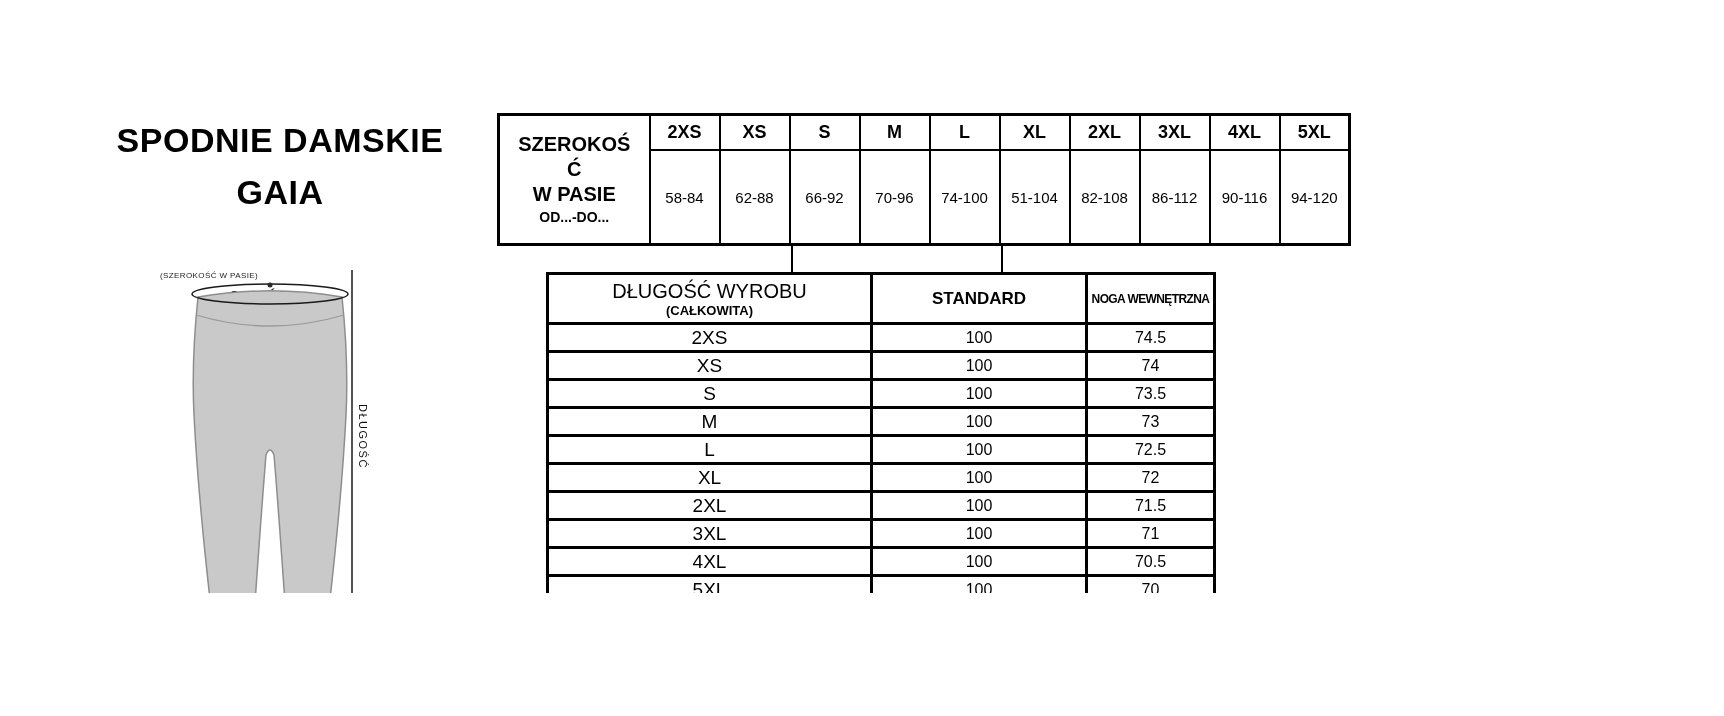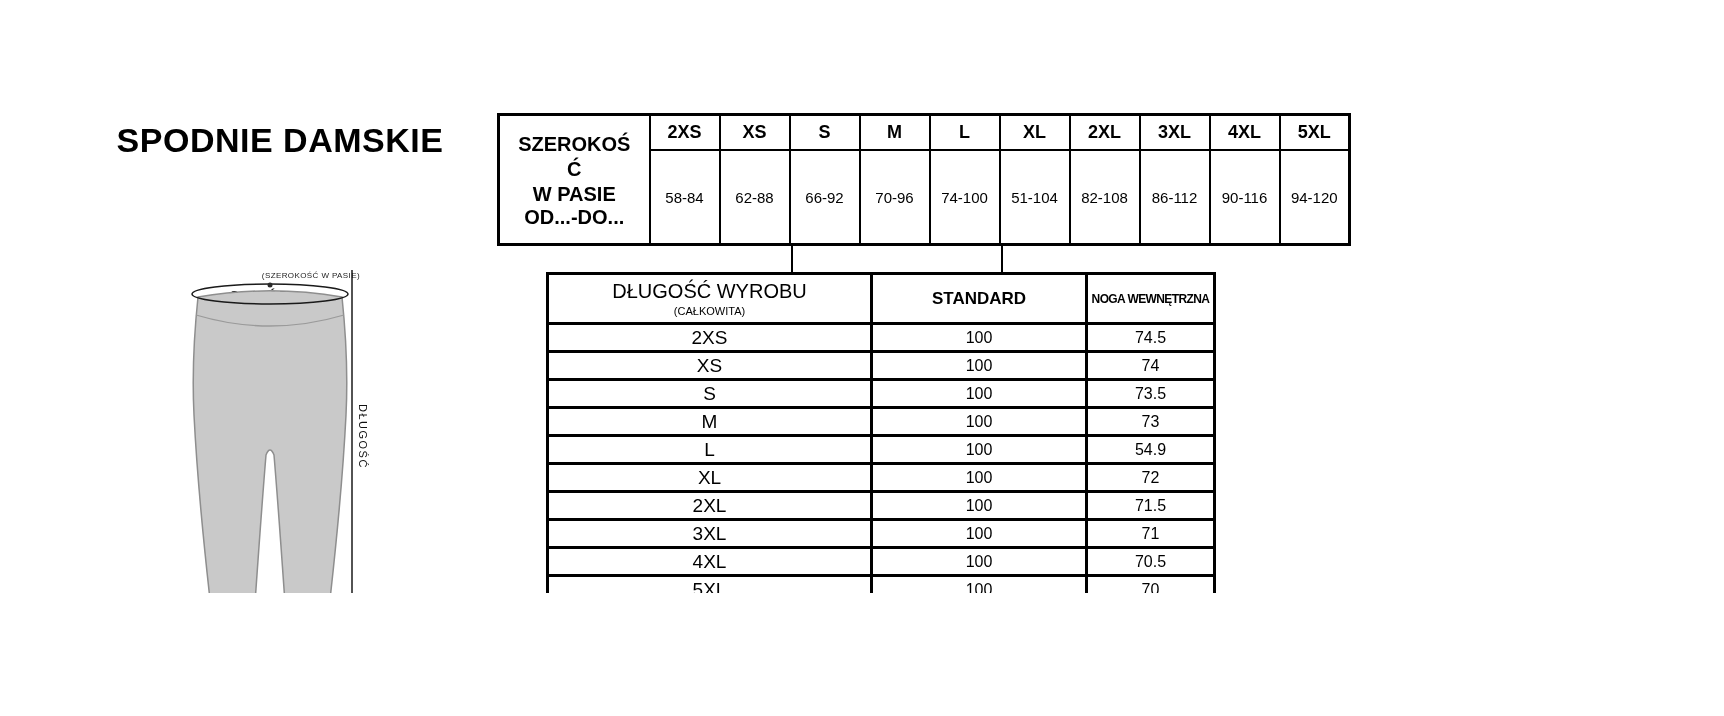--- a/index.html
+++ b/index.html
@@ -25,21 +25,21 @@
     letter-spacing: 0.5px;
   }
   
   .figure-svg { position: absolute; left: 160px; top: 255px; }
   .obwod-label {
     position: absolute; left: 185px; top: 256px; width: 150px;
     text-align: center; font-size: 13px; font-weight: bold; letter-spacing: 2px; margin-top: 32px;
   }
   .obwod-sublabel {
     position: absolute; left: 160px; top: 271px; width: 200px;
-    text-align: right; font-size: 8px; letter-spacing: 0.4px; color: #222;
+    text-align: left; font-size: 8px; letter-spacing: 0.4px; color: #222;
   }
   .dlugosc-label {
     position: absolute; left: 369px; top: 404px;
     transform-origin: 0 0; transform: rotate(90deg);
     font-size: 11px; letter-spacing: 1.5px; white-space: nowrap; color: #111;
   }
   
   .waist-table {
     position: absolute; left: 497px; top: 113px;
     border-collapse: collapse; table-layout: fixed;
@@ -47,53 +47,54 @@
   }
   .waist-table td {
     border: 2px solid #000; text-align: center; vertical-align: middle; padding: 0;
   }
   .waist-table .col-head { width: 151px; }
   .waist-table .col-size { width: 70px; }
   .waist-table .sizes-row td { height: 33px; font-weight: bold; font-size: 18px; }
   .waist-table .ranges-row td { height: 92px; font-size: 15px; }
   .waist-head-cell { font-weight: normal; }
   .wh-main { font-size: 20px; line-height: 25px; }
-  .wh-sub  { font-size: 20px; line-height: 20px; }
+  .wh-sub  { font-size: 14px; line-height: 20px; }
   
   .connector { position: absolute; width: 2px; background: #000; top: 243px; height: 30px; }
   .connector.c1 { left: 791px; }
   .connector.c2 { left: 1001px; }
   
   .length-table {
     position: absolute; left: 546px; top: 272px;
     border-collapse: collapse; table-layout: fixed;
     border: 3px solid #000;
   }
   .length-table td {
     border: 3px solid #000; text-align: center; vertical-align: middle; padding: 0;
   }
   .length-table .col-a { width: 324px; }
   .length-table .col-b { width: 215px; }
   .length-table .col-c { width: 128px; }
   .length-table .head-row td { height: 47px; margin-top: 24px; }
   .lt-h1-main { font-size: 20px; line-height: 24px; font-weight: normal; }
-  .lt-h1-sub  { font-size: 11px; line-height: 16px; font-weight: normal; }
+  .lt-h1-sub  { font-size: 13px; line-height: 16px; font-weight: bold; }
   .lt-h2 { font-weight: bold; font-size: 17px; }
   .lt-h3 { font-weight: bold; font-size: 12px; letter-spacing: -0.6px; white-space: nowrap; }
   .length-table .data-row td { height: 25px; }
   .length-table .data-row .cell-size { font-size: 19px; }
   .length-table .data-row .cell-num  { font-size: 16px; }
 </style>
 </head>
 <body>
 
 <div class="canvas">
 
   <div class="title">
     <div>SPODNIE DAMSKIE</div>
+    <div>GAIA</div>
   </div>
 
   <div class="obwod-label">OBWÓD</div>
   <div class="obwod-sublabel">(SZEROKOŚĆ W PASIE)</div>
 
   <svg class="figure-svg" width="230" height="390" viewBox="0 0 230 390" aria-hidden="true">
 
     <path d="M38,42
              C34,80 32,120 34,160
              C38,240 46,310 52,362
@@ -199,21 +200,21 @@
       <td class="cell-num">73.5</td>
     </tr>
         <tr class="data-row">
       <td class="cell-size">M</td>
       <td class="cell-num">100</td>
       <td class="cell-num">73</td>
     </tr>
         <tr class="data-row">
       <td class="cell-size">L</td>
       <td class="cell-num">100</td>
-      <td class="cell-num">54.9</td>
+      <td class="cell-num">72.5</td>
     </tr>
         <tr class="data-row">
       <td class="cell-size">XL</td>
       <td class="cell-num">100</td>
       <td class="cell-num">72</td>
     </tr>
         <tr class="data-row">
       <td class="cell-size">2XL</td>
       <td class="cell-num">100</td>
       <td class="cell-num">71.5</td>

